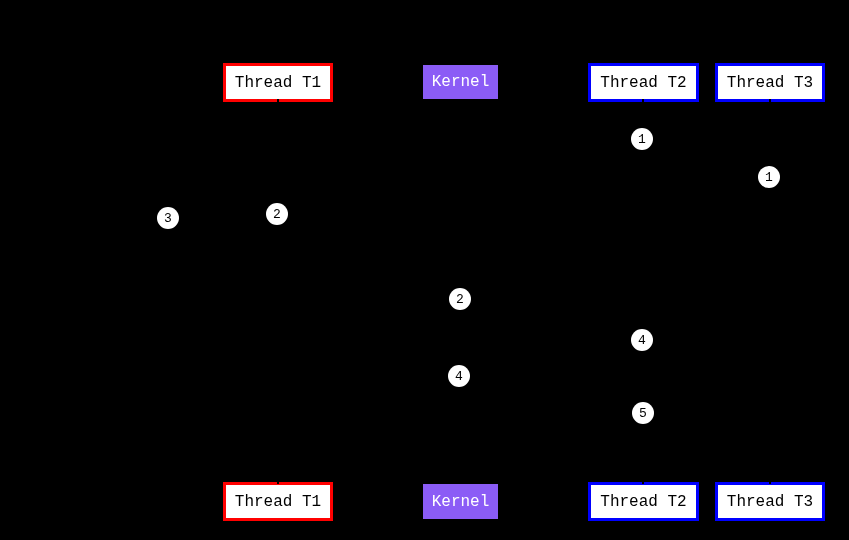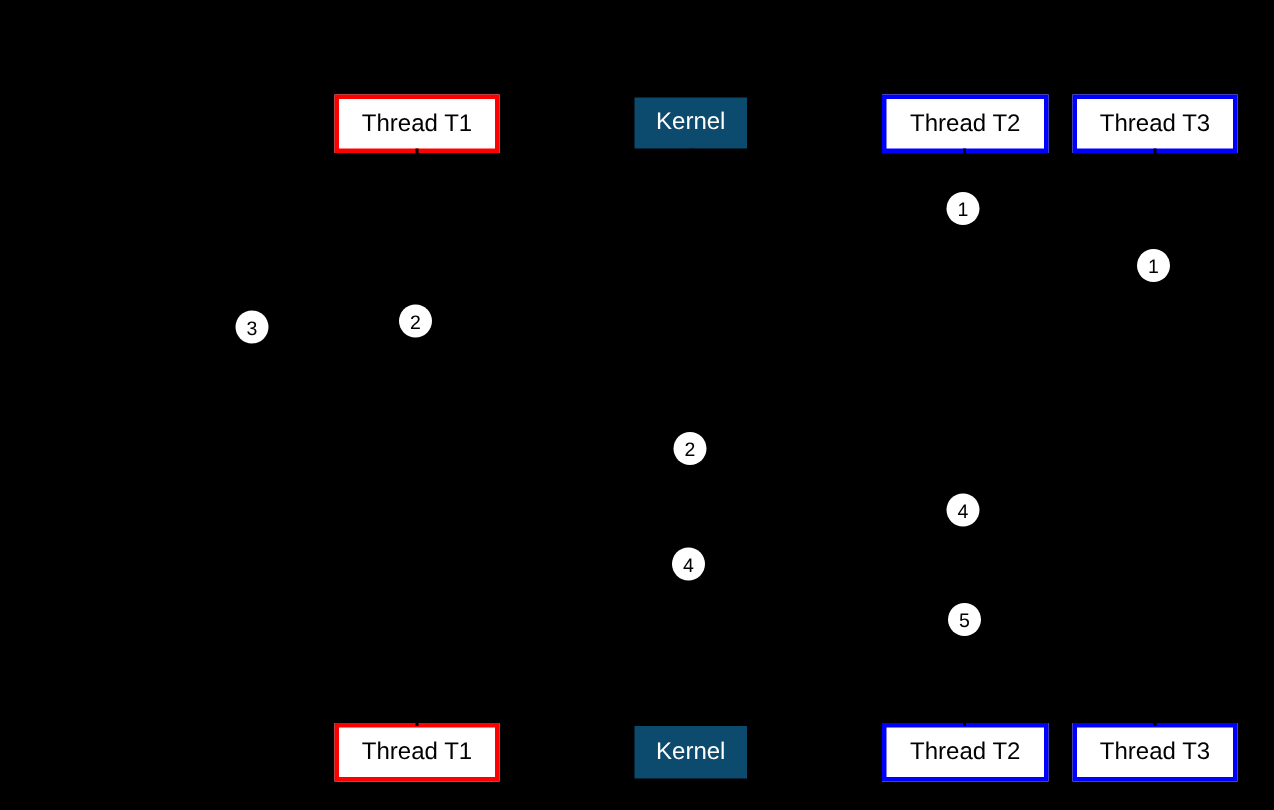--- a/index.html
+++ b/index.html
@@ -2,21 +2,21 @@
 <html><head>
 <meta charset="utf-8">
 <style>
   html, body { margin: 0; padding: 0; background: #000; }
   .canvas {
     position: relative;
     width: 849px;
     height: 540px;
     background: #000;
     overflow: hidden;
-    font-family: Liberation Sans, sans-serif;
+    font-family: Liberation Mono, monospace;
   }
   
   .lifeline {
     position: absolute;
     width: 2px;
     top: 99px;
     height: 385px;
     background: #000;
     z-index: 2;
   }
@@ -30,21 +30,21 @@
     z-index: 1;
     white-space: nowrap;
   }
   .thread {
     background: #ffffff;
     border: 3px solid #0000ff;
     color: #000000;
   }
   .red-border { border-color: #ff0000; }
   .kernel {
-    background: #0c4a6e;
+    background: #8b5cf6;
     color: #ffffff;
     border: none;
   }
   .marker {
     position: absolute;
     width: 22px;
     height: 22px;
     border-radius: 50%;
     background: #ffffff;
     color: #000000;

